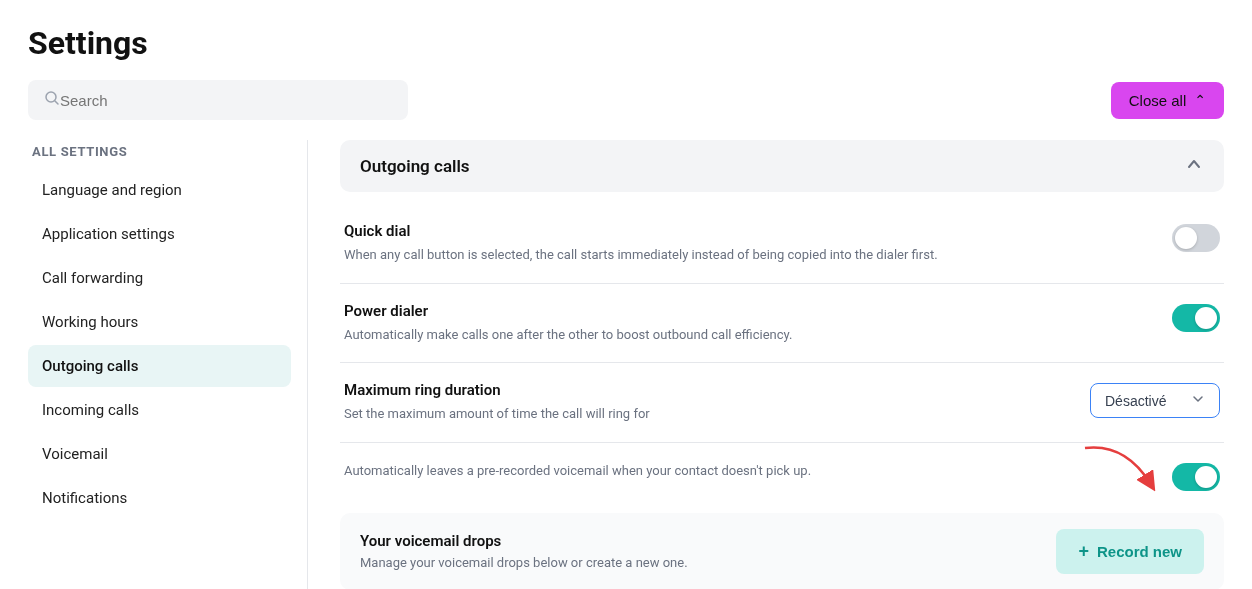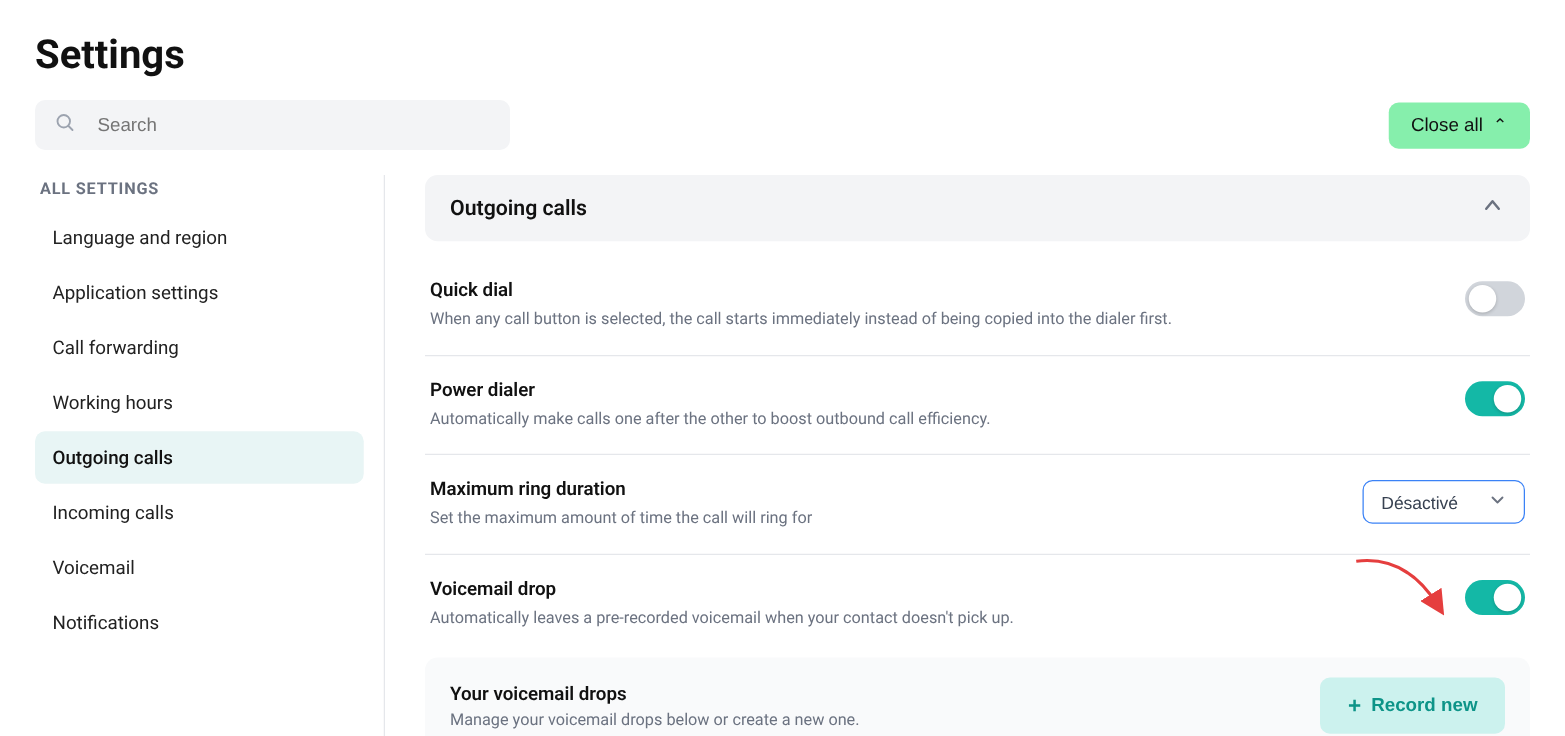--- a/index.html
+++ b/index.html
@@ -33,42 +33,42 @@
       margin-bottom: 20px;
     }
 
     .search-box {
       display: flex;
       align-items: center;
       background: #f3f4f6;
       border-radius: 8px;
       padding: 10px 16px;
       width: 380px;
-      gap: 18px;
+      gap: 0;
     }
 
     .search-icon-wrap {
       color: #9ca3af;
       font-size: 16px;
     }
 
     .search-input {
       background: transparent;
       border: none;
       outline: none;
       font-size: 15px;
       color: #9ca3af;
       width: 100%;
     }
 
     .close-all-btn {
       display: flex;
       align-items: center;
       gap: 8px;
-      background: #86efac;
+      background: #d946ef;
       border: none;
       border-radius: 8px;
       padding: 10px 18px;
       font-size: 15px;
       font-weight: 500;
       color: #111;
       cursor: pointer;
     }
 
     .main-content {
@@ -373,21 +373,20 @@
       <span>
         <svg width="14" height="14" viewBox="0 0 14 14" fill="none">
           <polyline points="3,5 7,9 11,5" stroke="#6b7280" stroke-width="1.5" stroke-linecap="round" stroke-linejoin="round"></polyline>
         </svg>
       </span>
               </button>
             </div>
           </div>
           <div class="setting-row">
             <div class="setting-info">
-              <div class="setting-name">Voicemail drop</div>
               <div class="setting-desc">Automatically leaves a pre-recorded voicemail when your contact doesn't pick up.</div>
             </div>
             <div class="voicemail-row-control">
               <div class="arrow-svg-wrap"><svg width="90" height="55" viewBox="0 0 90 55" fill="none">
         <path d="M10 5 Q50 0 75 40" stroke="#e53e3e" stroke-width="2.5" fill="none" marker-end="url(#arrowhead)"></path>
         <defs>
           <marker id="arrowhead" markerWidth="8" markerHeight="8" refX="4" refY="4" orient="auto">
             <path d="M0,0 L8,4 L0,8 Z" fill="#e53e3e"></path>
           </marker>
         </defs>

